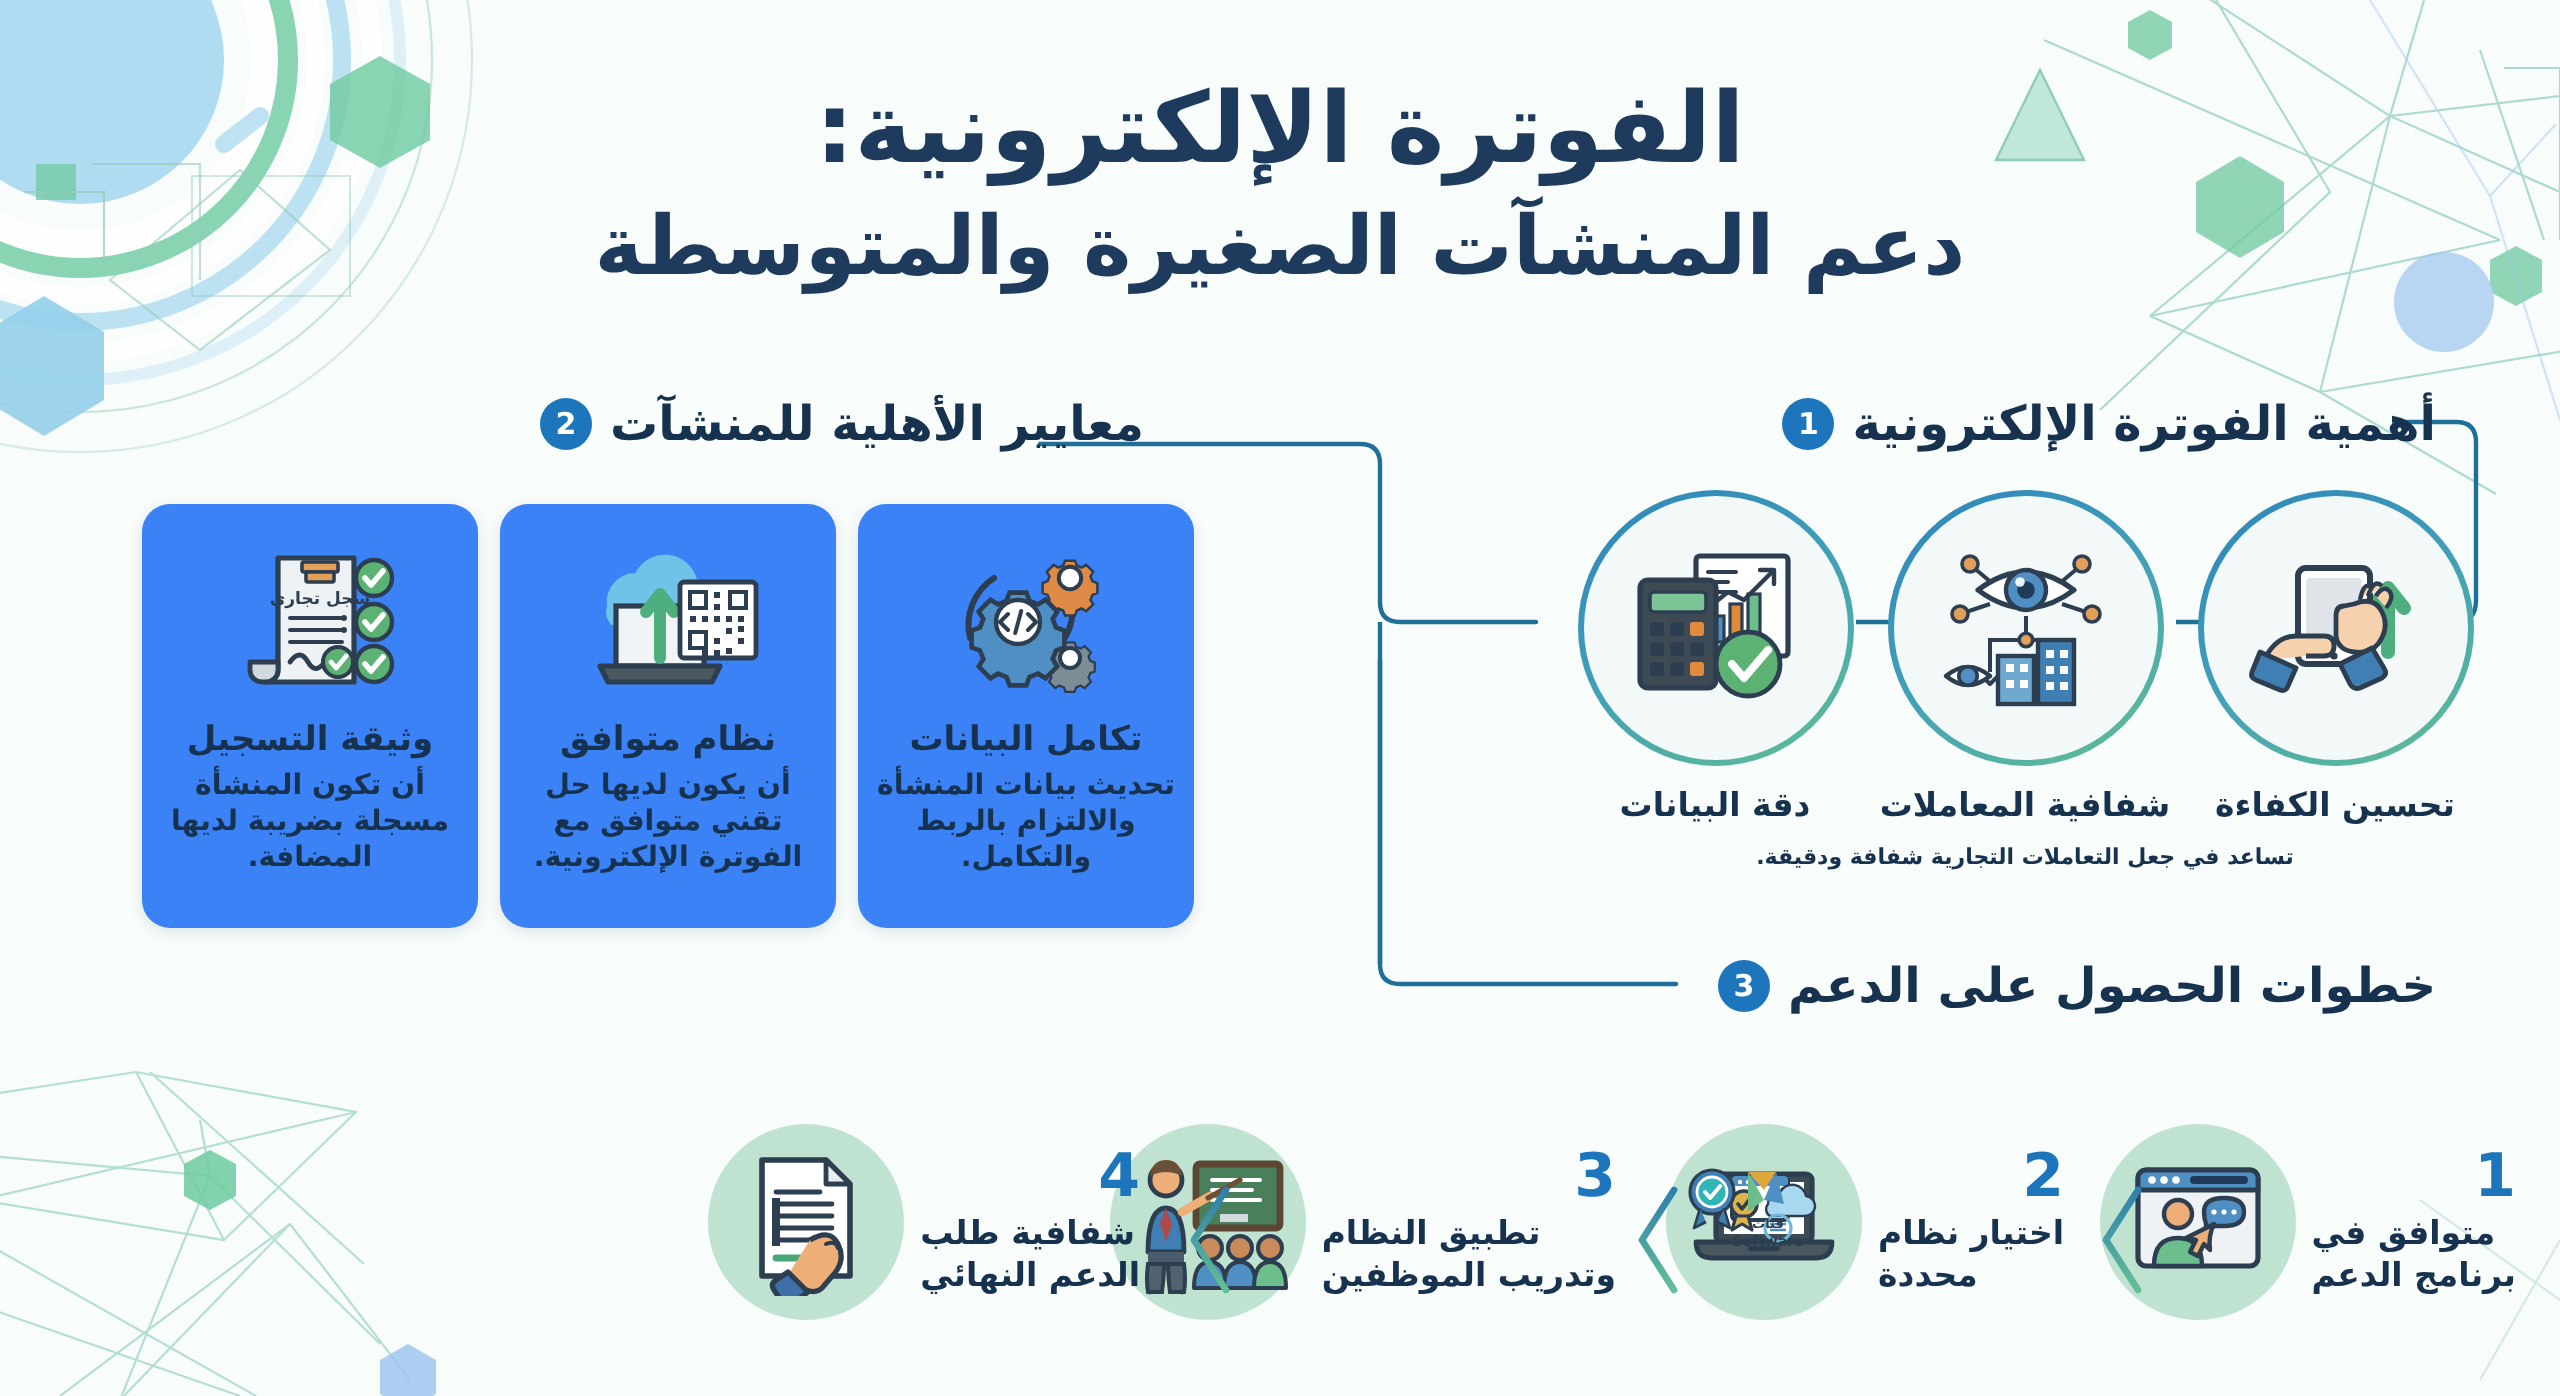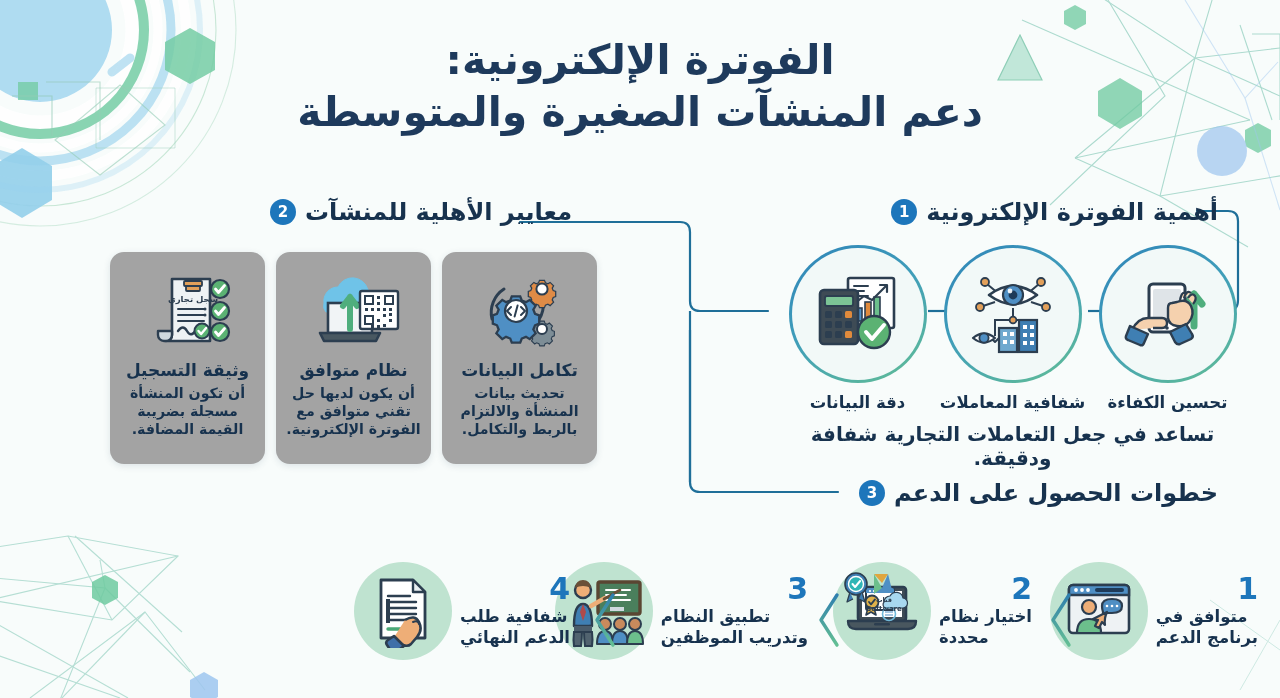--- a/index.html
+++ b/index.html
@@ -12,21 +12,21 @@
   }
   .stage{position:absolute;inset:0;width:1280px;height:698px;overflow:hidden;}
   .bg-svg{position:absolute;inset:0;width:1280px;height:698px;pointer-events:none;}
 
   
   .title{
     position:absolute;top:34px;left:0;width:1280px;text-align:center;
     color:#1e3a5c;font-weight:bold;line-height:1.28;
     letter-spacing:0px;
   }
-  .title .l1{font-size:41px;display:block;}
+  .title .l1{font-size:49px;display:block;}
   .title .l2{font-size:41px;display:block;}
 
   
   .sec-head{
     position:absolute;display:flex;align-items:center;gap:9px;
     color:#17324e;font-weight:bold;font-size:24px;white-space:nowrap;
   }
   .badge{
     width:26px;height:26px;border-radius:50%;
     background:#1d76bb;color:#fff;font-size:15px;font-weight:bold;
@@ -50,27 +50,27 @@
     display:flex;align-items:center;justify-content:center;
     position:relative;
   }
   .circ svg{display:block;}
   .circ-label{
     margin-top:10px;font-size:16.5px;font-weight:bold;color:#17324e;
     text-align:center;white-space:nowrap;
   }
   .sec1-caption{
     position:absolute;top:422px;right:35px;width:465px;text-align:center;
-    font-size:20px;font-weight:bold;color:#17324e;
+    font-size:11px;font-weight:bold;color:#17324e;
   }
 
   
   .card-row{position:absolute;top:252px;right:683px;display:flex;gap:11px;flex-direction:row;}
   .card{
-    width:155px;height:212px;background:#a3a3a3;border-radius:14px;
+    width:168px;height:212px;background:#3b82f6;border-radius:14px;
     box-shadow:0 2px 7px rgba(40,70,90,.13);
     display:flex;flex-direction:column;align-items:center;
     padding:14px 9px 10px;box-sizing:border-box;
   }
   .card-icon{height:92px;display:flex;align-items:center;justify-content:center;}
   .card-title{font-size:17px;font-weight:bold;color:#17324e;margin-top:2px;text-align:center;}
   .card-text{font-size:14.2px;font-weight:bold;color:#17324e;text-align:center;margin-top:4px;line-height:1.27;}
   .sec2-caption{
     position:absolute;top:486px;right:683px;width:530px;text-align:center;
     font-size:16.5px;font-weight:bold;color:#17324e;
@@ -88,21 +88,21 @@
             align-self:flex-start;}
   .step-label{font-size:16.5px;font-weight:bold;color:#17324e;text-align:right;line-height:1.25;white-space:nowrap;}
   #step1{top:22px;right:22px;}
   #step2{top:22px;right:248px;}
   #step3{top:22px;right:472px;}
   #step4{top:22px;right:710px;}
   .chev{position:absolute;top:52px;}
   #chev1{right:204px;}
   #chev2{right:436px;}
   #chev3{right:660px;}
-  .badge2-logo{position:absolute;top:8px;right:122px;}
+  .badge2-logo{position:absolute;top:20px;right:122px;}
 </style>
 </head>
 <body>
 
 <div class="stage">
 
   <svg class="bg-svg" viewBox="0 0 1280 698" xmlns="http://www.w3.org/2000/svg">
     <defs>
       <linearGradient id="gcirc" x1="0" y1="0" x2="1" y2="1">
         <stop offset="0%" stop-color="#2e84b8"></stop>
@@ -404,21 +404,21 @@
             <circle cx="82" cy="20" r="9" fill="#5bb273" stroke="#2c3e50" stroke-width="2.2"></circle>
             <path d="M77.5 20 l3 3.5 l6 -7" stroke="#ffffff" stroke-width="2.8" fill="none" stroke-linecap="round" stroke-linejoin="round"></path>
             <circle cx="82" cy="42" r="9" fill="#5bb273" stroke="#2c3e50" stroke-width="2.2"></circle>
             <path d="M77.5 42 l3 3.5 l6 -7" stroke="#ffffff" stroke-width="2.8" fill="none" stroke-linecap="round" stroke-linejoin="round"></path>
             <circle cx="82" cy="63" r="9" fill="#5bb273" stroke="#2c3e50" stroke-width="2.2"></circle>
             <path d="M77.5 63 l3 3.5 l6 -7" stroke="#ffffff" stroke-width="2.8" fill="none" stroke-linecap="round" stroke-linejoin="round"></path>
           </g>
         </svg>
       </div>
       <div class="card-title">وثيقة التسجيل</div>
-      <div class="card-text">أن تكون المنشأة مسجلة بضريبة القيمة المضافة.</div>
+      <div class="card-text">أن تكون المنشأة مسجلة بضريبة لديها المضافة.</div>
     </div>
   </div>
 
 
   <div class="sec-head" id="sec3-head">
     <span>خطوات الحصول على الدعم</span>
     <span class="badge">3</span>
   </div>
 
   <div class="steps">

